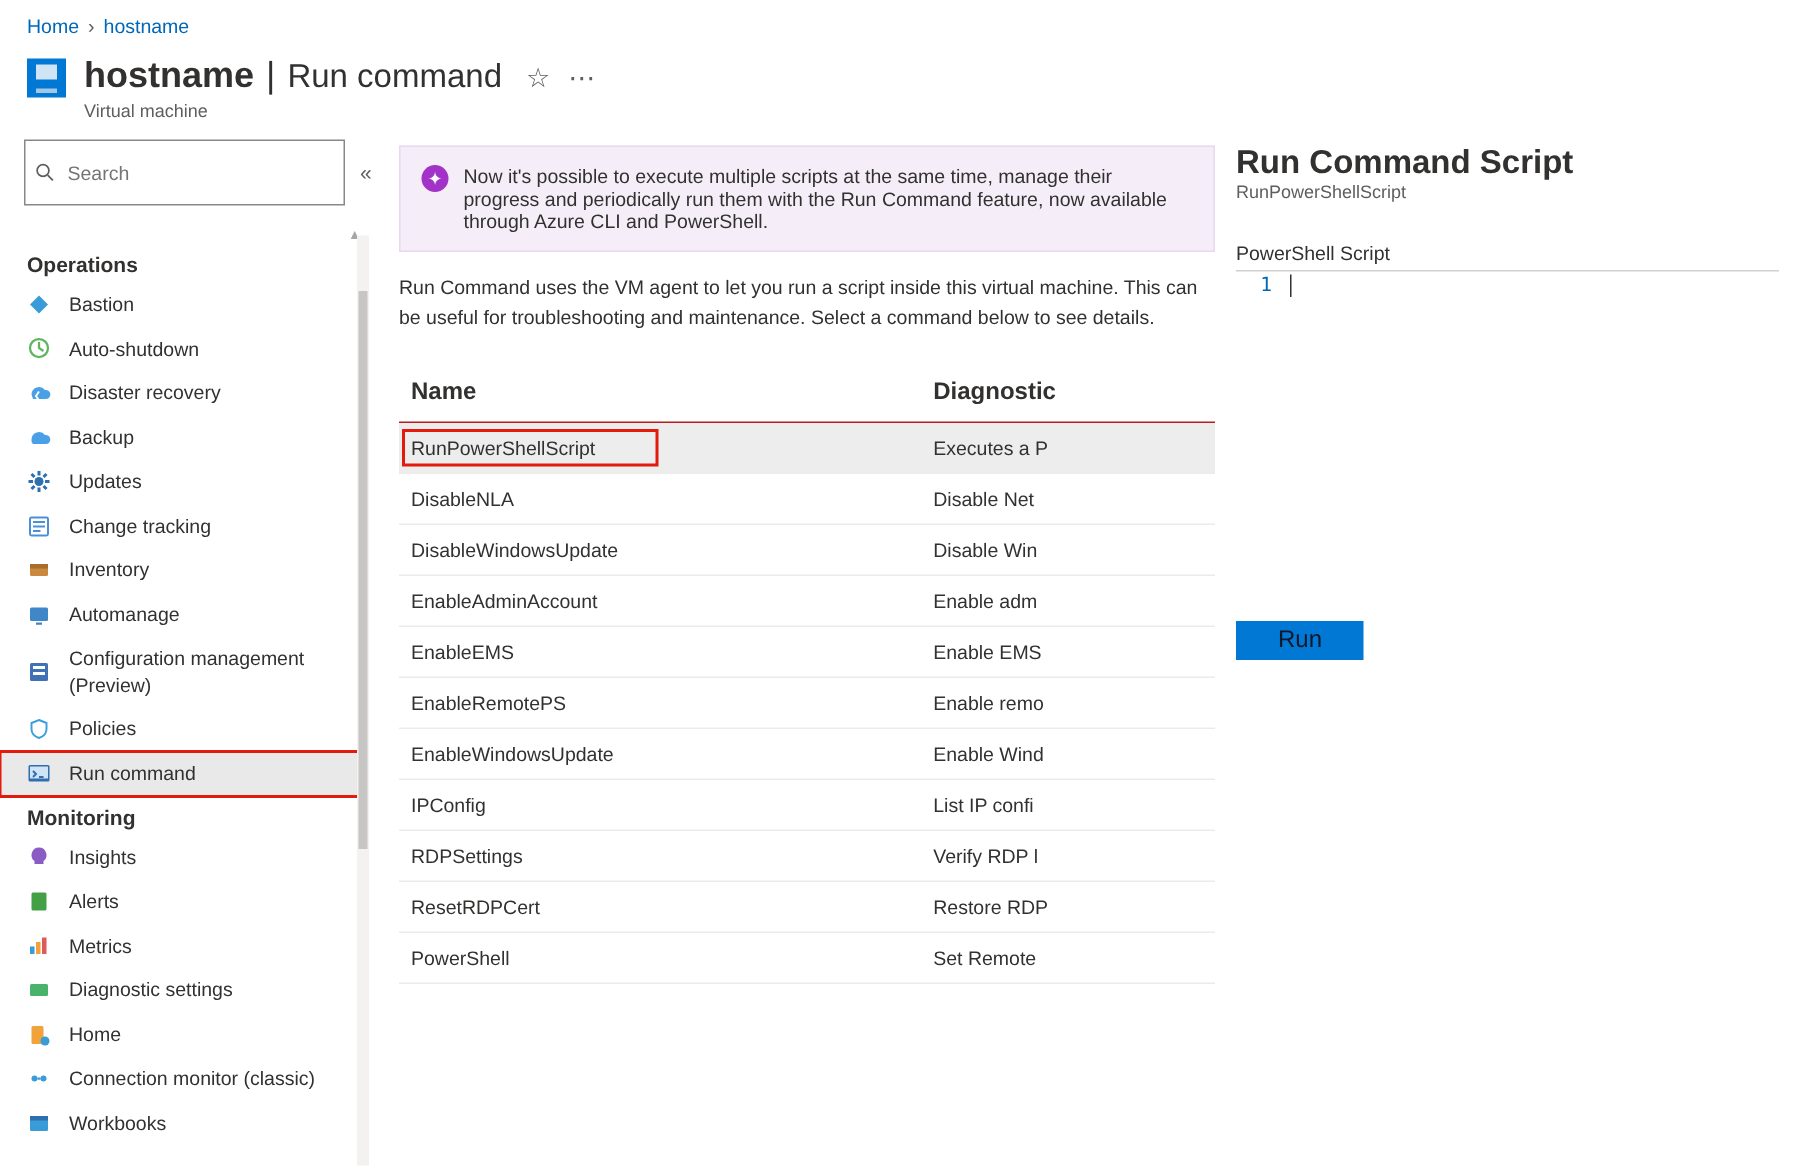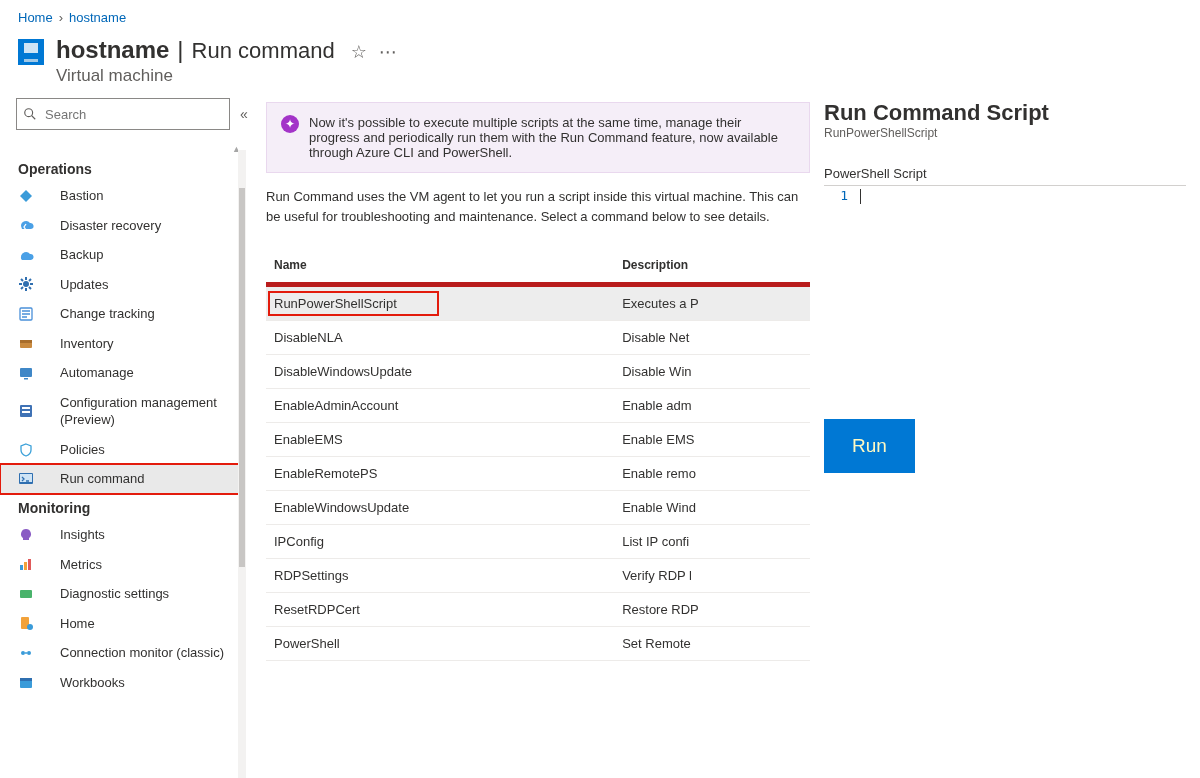--- a/index.html
+++ b/index.html
@@ -40,46 +40,46 @@
   }
   .res-icon::before, .res-icon::after {
     content:""; position:absolute; background:#fff;
   }
   .res-icon::before { width:14px; height:10px; left:6px; top:4px; background:#cfe4f5;}
   .res-icon::after  { width:14px; height:3px; left:6px; bottom:3px; background:#a0c8e6;}
   .res-title-line { display:flex; align-items:baseline; gap:8px; }
   .res-title { font-size: 24px; font-weight: 600; }
   .res-sub   { font-size: 22px; color:#323130; }
   .res-sep-pipe { font-size:24px; color:#323130; }
-  .res-kind { font-size: 17px; color: #605e5c; margin-top:2px;}
+  .res-kind { font-size: 12px; color: #605e5c; margin-top:2px;}
   .res-header-actions { margin-left: 8px; display:flex; gap:12px; align-items:center; padding-top:6px;}
   .star-icon, .ellipsis-icon { color:#605e5c; font-size:18px; cursor:pointer;}
 
   
   .columns { display:flex; height: calc(778px - 80px); }
   .col-left  { width: 246px; border-right: none; display:flex; flex-direction:column;}
   .col-mid   { flex:1; padding: 0 0 0 0; position:relative; overflow:hidden;}
   .col-right { width: 390px; border-left: none; padding: 0 14px; }
 
   
   .search-row { display:flex; align-items:center; gap:6px; padding: 4px 16px 10px;}
   .search-box {
     flex:1; display:flex; align-items:center;
-    border:1px solid #8a8886; height:32px; padding:0 6px;
+    border:1px solid #8a8886; height:44px; padding:0 6px;
     font-size:13px; color:#605e5c;
   }
   .search-box svg { width:14px; height:14px; margin-right:6px; }
   .search-input { border:none; outline:none; flex:1; font-size:13px; font-family:inherit; color:#323130;}
   .collapse-btn { color:#605e5c; font-size:14px; cursor:pointer; padding:4px;}
 
   .nav-section-title {
     font-weight:600; font-size:14px; padding: 6px 18px 4px; color:#323130;
   }
   .nav-item {
-    display:flex; align-items:center; gap:26px;
+    display:flex; align-items:center; gap:12px;
     padding: 6px 18px; cursor:pointer; color:#323130;
     line-height: 1.35;
   }
   .nav-item.selected {
     background:#e9e9e9;
     outline: 2px solid #e31b0c;
     outline-offset: -1px;
   }
   .nav-item .ic { width:16px; height:16px; flex-shrink:0; display:inline-flex; align-items:center; justify-content:center;}
   .nav-item .ic svg { width:16px; height:16px; }
@@ -109,22 +109,22 @@
   .info-banner .badge {
     width:18px; height:18px; border-radius:50%; background:#a333c8;
     display:flex; align-items:center; justify-content:center;
     color:#fff; font-size:12px; flex-shrink:0;
   }
   .intro-text { font-size:13px; color:#323130; margin: 0 0 22px 0; line-height:1.5;}
   .mid-inner { padding: 0 0 0 20px; }
 
   .cmd-table { width: 100%; border-collapse: collapse; table-layout:fixed;}
   .cmd-table th {
-    text-align:left; font-weight:600; font-size:12px;
-    padding: 10px 8px; border-bottom:5px solid #b91c1c;
+    text-align:left; font-weight:600; font-size:16px;
+    padding: 10px 8px; border-bottom:1px solid #b91c1c;
   }
   .cmd-table td {
     padding: 9px 8px; border-bottom:1px solid #edebe9;
     font-size:13px; color:#323130;
     white-space:nowrap; overflow:hidden; text-overflow:clip;
   }
   .cmd-table tr.sel-row td { background:#ededed; }
   .cmd-table col.c-name { width:64%; }
   .cmd-table col.c-desc { width:36%; }
   .name-highlight {
@@ -148,22 +148,22 @@
     color:#0067b8; user-select:none;
   }
   .editor .code-area {
     flex:1; padding:2px 4px;
   }
   .editor .code-area .caret {
     border-left:1px solid #323130; display:inline-block; height:15px; vertical-align:middle;
   }
   .run-btn {
     margin-top:14px;
-    background:#0078d4; color:#fef9c3; border:none;
-    padding:16px 28px; font-size:19px; cursor:pointer;
+    background:#0078d4; color:#0f172a; border:none;
+    padding:4px 28px; font-size:16px; cursor:pointer;
     font-family:inherit;
   }
 </style>
 </head>
 <body>
 
 <div class="breadcrumb">
   <a href="#">Home</a>
   <span class="sep">›</span>
   <a href="#">hostname</a>
@@ -209,20 +209,29 @@
           <span class="ic">
               <svg viewBox="0 0 16 16">
                 <path d="M2 8l6-6 6 6-6 6z" fill="#3a9bd9"></path>
               </svg>
             </span>
           <span>Bastion</span>
         </div>
         <div class="nav-item">
           <span class="ic">
               <svg viewBox="0 0 16 16">
+                <circle cx="8" cy="8" r="6" fill="none" stroke="#5fb55f" stroke-width="1.5"></circle>
+                <path d="M8 4v4l3 2" stroke="#5fb55f" stroke-width="1.5" fill="none"></path>
+              </svg>
+            </span>
+          <span>Auto-shutdown</span>
+        </div>
+        <div class="nav-item">
+          <span class="ic">
+              <svg viewBox="0 0 16 16">
                 <path d="M3 9a5 5 0 019-3 3 3 0 011 6H4" fill="#4aa0e6"></path>
                 <path d="M8 7l-2 3 2 3" stroke="#fff" stroke-width="1.3" fill="none"></path>
               </svg>
             </span>
           <span>Disaster recovery</span>
         </div>
         <div class="nav-item">
           <span class="ic">
               <svg viewBox="0 0 16 16">
                 <path d="M3 10a5 5 0 019-3 3 3 0 011 6H4a3 3 0 01-1-3z" fill="#4aa0e6"></path>
@@ -310,20 +319,28 @@
           <span class="ic">
               <svg viewBox="0 0 16 16">
                 <path d="M8 2a5 5 0 00-3 9v2h6v-2a5 5 0 00-3-9z" fill="#8a5cc4"></path>
               </svg>
             </span>
           <span>Insights</span>
         </div>
         <div class="nav-item">
           <span class="ic">
               <svg viewBox="0 0 16 16">
+                <rect x="3" y="2" width="10" height="12" rx="1" fill="#43a047"></rect>
+              </svg>
+            </span>
+          <span>Alerts</span>
+        </div>
+        <div class="nav-item">
+          <span class="ic">
+              <svg viewBox="0 0 16 16">
                 <rect x="2" y="9" width="3" height="5" fill="#3a9bd9"></rect>
                 <rect x="6" y="6" width="3" height="8" fill="#f2a23a"></rect>
                 <rect x="10" y="3" width="3" height="11" fill="#e05a5a"></rect>
               </svg>
             </span>
           <span>Metrics</span>
         </div>
         <div class="nav-item">
           <span class="ic">
               <svg viewBox="0 0 16 16">
@@ -382,21 +399,21 @@
       <p class="intro-text">Run Command uses the VM agent to let you run a script inside this virtual machine. This can be useful for troubleshooting and maintenance. Select a command below to see details.</p>
 
       <table class="cmd-table">
         <colgroup>
             <col class="c-name">
             <col class="c-desc">
           </colgroup>
         <thead>
           <tr>
             <th>Name</th>
-            <th>Description</th>
+            <th>Diagnostic</th>
           </tr>
         </thead>
         <tbody>
           <tr class="sel-row">
             <td><span class="name-highlight">RunPowerShellScript</span></td>
             <td>Executes a P</td>
           </tr>
           <tr>
               <td>DisableNLA</td>
               <td>Disable Net</td>

